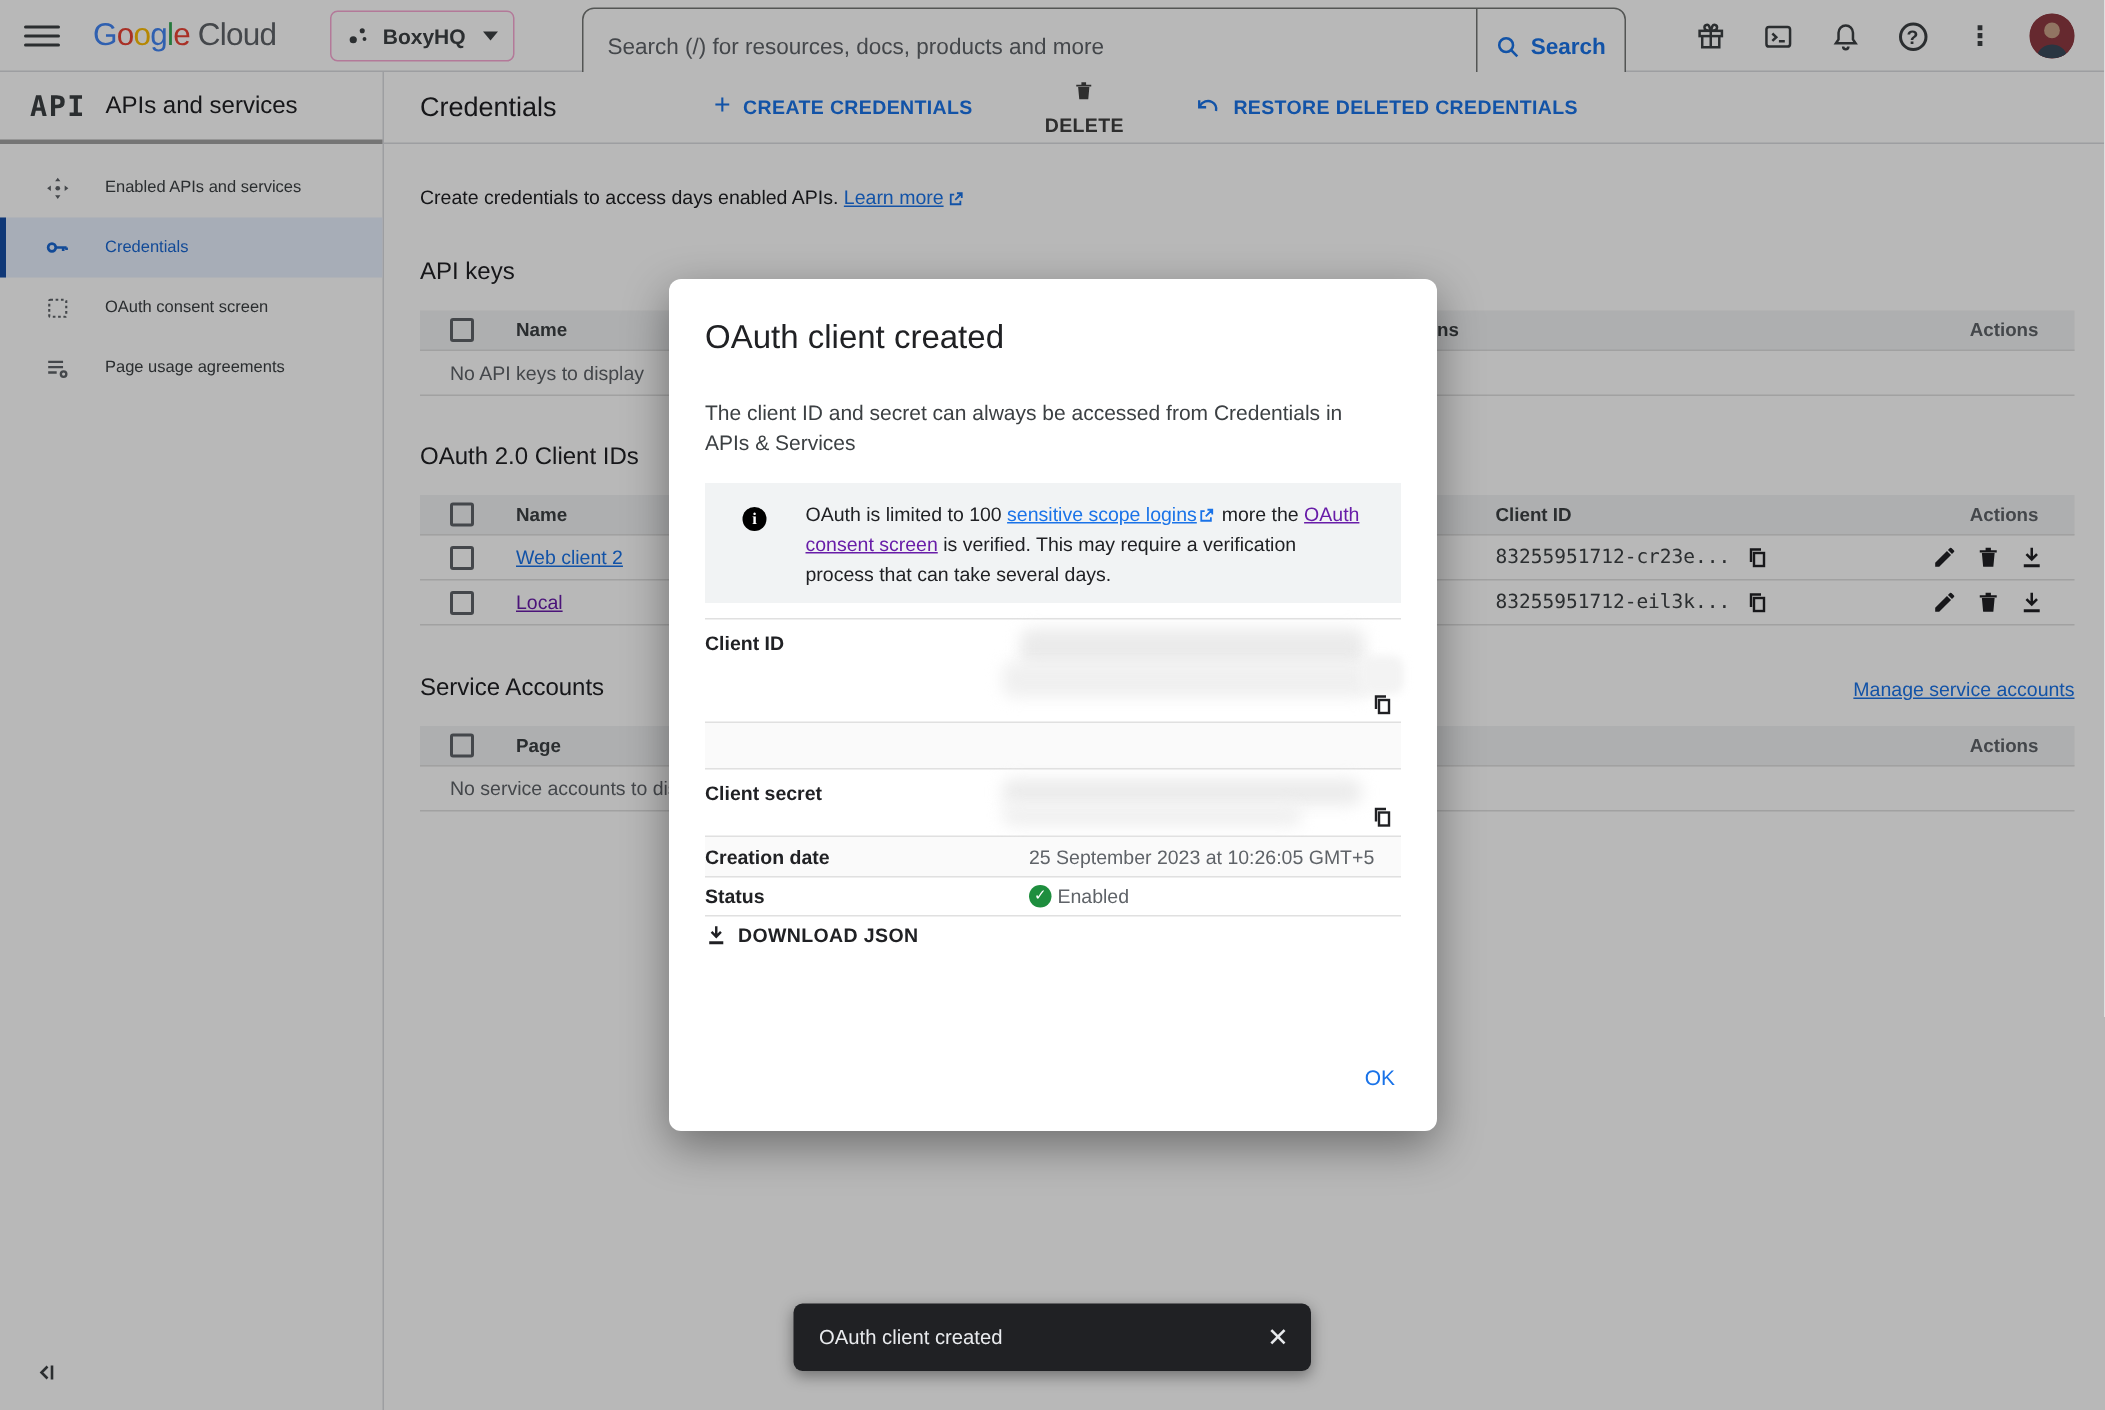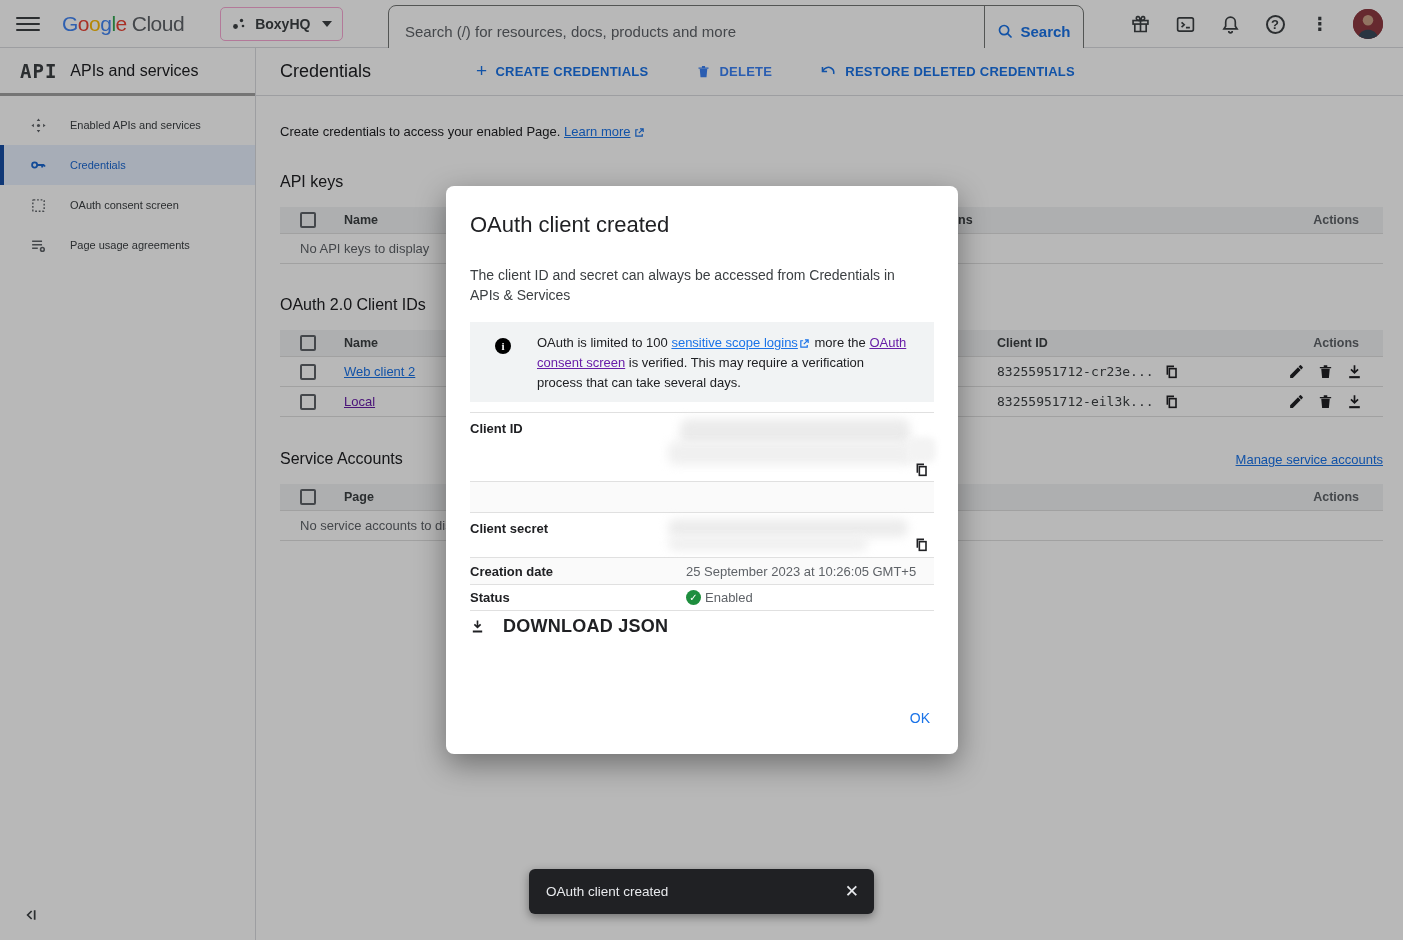--- a/index.html
+++ b/index.html
@@ -50,21 +50,21 @@
   .sb-item.selected .sic { color:#1967d2; }
   .collapse-btn { position:absolute; left:18px; bottom:12px; width:26px; height:26px; color:#3c4043;
                   cursor:pointer; display:flex; align-items:center; justify-content:center; }
 
   
   .main-head { position:absolute; top:48px; left:256px; right:0; height:48px; border-bottom:1px solid #dadce0;
                display:flex; align-items:center; background:#fff; z-index:1; }
   .page-title { font-size:18px; color:#202124; margin-left:24px; }
   .hbtn { display:flex; align-items:center; gap:8px; font-size:13px; font-weight:700; letter-spacing:.25px;
           color:#1a73e8; cursor:pointer; margin-left:48px; }
-  .hbtn.disabled { color:#3b82f6; cursor:default; }
+  .hbtn.disabled { color:#404040; cursor:default;flex-direction:column; }
   .hbtn .plus { font-size:19px; font-weight:400; line-height:1; margin-top:-2px; }
 
   
   .content { position:absolute; top:96px; left:256px; right:0; bottom:0; background:#fff; }
   .intro { position:absolute; top:28px; left:24px; font-size:13px; color:#202124; }
   .intro a { color:#1a73e8; text-decoration:underline; cursor:pointer; }
   .ext-ic { display:inline-block; vertical-align:-2px; margin-left:3px; color:#1a73e8; }
   .sec-head { position:absolute; left:24px; font-size:16px; color:#202124; }
   .tbl { position:absolute; left:24px; right:20px; }
   .trow { position:relative; display:flex; align-items:center; border-bottom:1px solid #e0e0e0; }
@@ -101,22 +101,22 @@
   .ext-ic2 { display:inline-block; vertical-align:-2px; margin:0 1px; color:#1a73e8; }
   .m-rows { position:absolute; left:24px; top:226px; width:464px; border-top:1px solid #e0e0e0; }
   .m-row { position:relative; border-bottom:1px solid #e0e0e0; }
   .m-label { position:absolute; left:0; font-size:13px; font-weight:700; color:#202124; }
   .m-val { position:absolute; left:216px; font-size:13px; color:#5f6368; }
   .blob { position:absolute; border-radius:8px; filter:blur(5px); }
   .copy-abs { position:absolute; width:16px; height:16px; color:#202124; cursor:pointer; }
   .status-ok { display:flex; align-items:center; gap:4px; }
   .gcheck { width:15px; height:15px; background:#1e8e3e; border-radius:50%; color:#fff; font-size:10px;
             display:flex; align-items:center; justify-content:center; }
-  .dl-btn { position:absolute; left:24px; top:430px; display:flex; align-items:center; gap:18px;
-            font-size:18px; font-weight:700; letter-spacing:.25px; color:#202124; cursor:pointer; }
+  .dl-btn { position:absolute; left:24px; top:430px; display:flex; align-items:center; gap:7px;
+            font-size:13px; font-weight:700; letter-spacing:.25px; color:#202124; cursor:pointer; }
   .ok-btn { position:absolute; right:18px; bottom:20px; padding:8px 10px; font-size:14px; font-weight:400;
             color:#1a73e8; cursor:pointer; }
   .snackbar { position:absolute; left:529px; top:869px; width:345px; height:45px; background:#202124;
               border-radius:6px; z-index:30; display:flex; align-items:center; box-shadow:0 3px 10px rgba(0,0,0,.4); }
   .snackbar .msg { margin-left:17px; font-size:13.5px; color:#e8eaed; flex:1; }
   .snack-x { margin-right:15px; color:#e8eaed; font-size:17px; cursor:pointer; line-height:1; }
 
   svg { display:block; }
 </style>
 </head>
@@ -261,21 +261,21 @@
             <path d="M3.5 5.5V12H10"></path>
           </svg>
       </span>
       <span>RESTORE DELETED CREDENTIALS</span>
     </div>
   </div>
 
   <div class="content">
 
     <div class="intro">
-      <span>Create credentials to access your enabled Page.</span>
+      <span>Create credentials to access days enabled APIs.</span>
       <a>Learn more</a><span class="ext-ic"><svg width="11" height="11" viewBox="0 0 24 24" fill="none" stroke="currentColor" stroke-width="2.6">
             <path d="M13 4h7v7M20 4L10.5 13.5M9 6H4v14h14v-5"></path>
           </svg></span>
     </div>
 
     <div class="sec-head" style="top:77px;">API keys</div>
     <div class="tbl" style="top:111px;">
       <div class="trow thead">
         <span class="cb"></span>
         <span class="col-name">Name</span>

